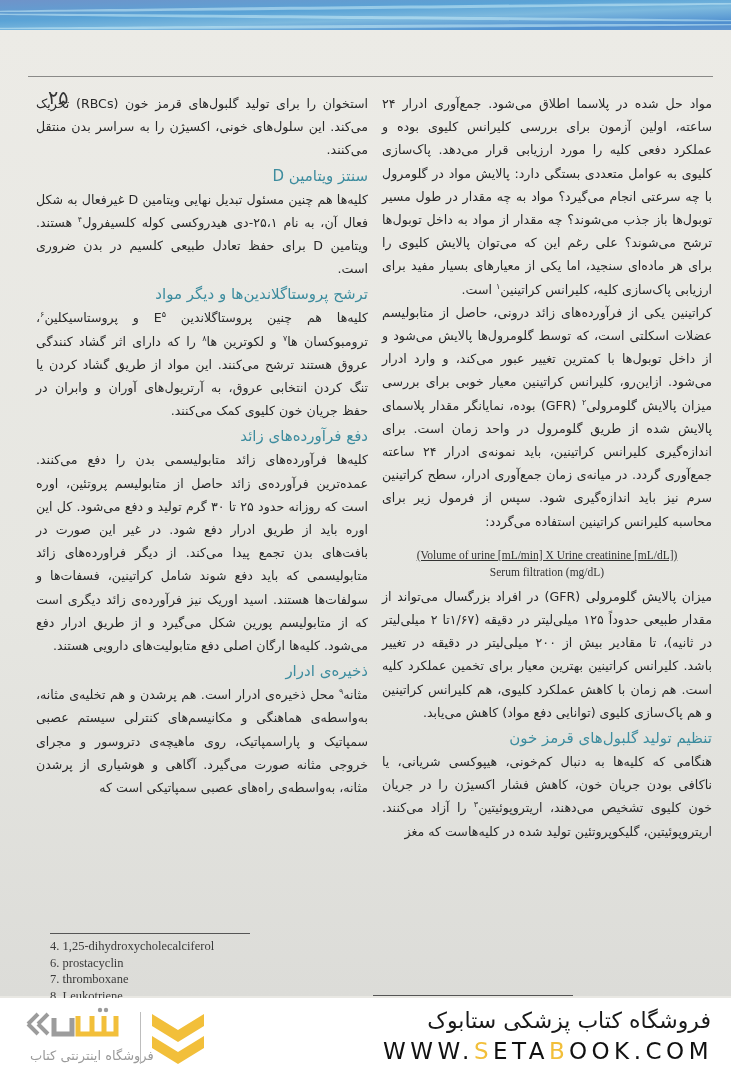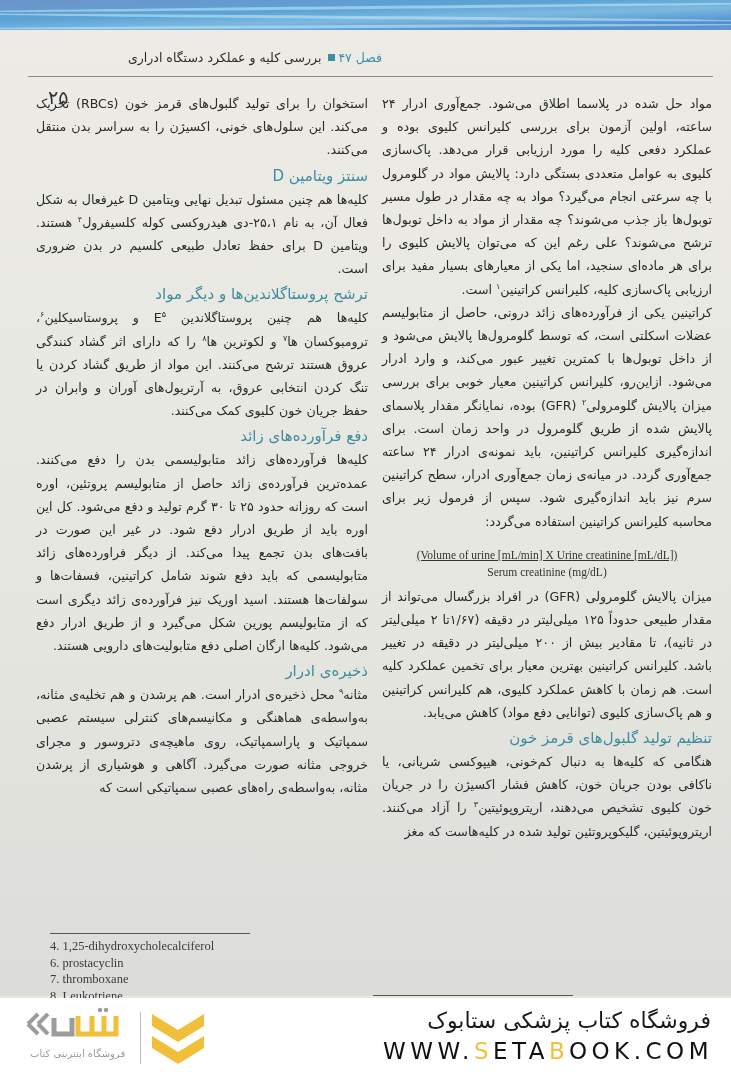--- a/index.html
+++ b/index.html
@@ -66,47 +66,43 @@
     font-size: 22px; color: #1a1a1a;
   }
   .brand-url {
     position: absolute; right: 18px; top: 40px; direction: ltr;
     font-family: "DejaVu Sans", sans-serif; font-size: 23px; letter-spacing: 4.5px; color: #111;
   }
   .brand-url .hl { color: #f2bf3a; }
   .logo-mark { position: absolute; left: 150px; top: 12px; width: 56px; height: 56px; }
   .logo-divider { position: absolute; left: 140px; top: 14px; width: 1px; height: 52px; background: #bdbdbd; }
   .logo-word { position: absolute; left: 24px; top: 8px; width: 110px; height: 36px; }
-  .logo-sub { position: absolute; left: 30px; top: 50px; direction: rtl; font-size: 10px; color: #9a9a9a; }
+  .logo-sub { position: absolute; left: 30px; top: 50px; direction: rtl; font-size: 13px; color: #9a9a9a; }
   sup { font-size: 8px; line-height: 0; }
 </style>
 </head>
 <body>
 
 <div class="top-band">
   <div class="wave" style="top:6px;transform:rotate(-0.6deg)"></div>
   <div class="wave" style="top:16px;transform:rotate(0.5deg)"></div>
   <div class="wave" style="top:25px;transform:rotate(-0.3deg)"></div>
 </div>
 
 <div class="page">
   <div class="running-head">
     <span class="page-number">۲۵</span>
-    <span class="chapter">
-      <span class="ch-num">فصل ۴۷</span><span class="ch-sq"></span>
-      <span>بررسی کلیه و عملکرد دستگاه ادراری</span>
-    </span>
   </div>
 
   <div class="col col-right">
     <p><span>مواد حل شده در پلاسما اطلاق می‌شود. جمع‌آوری ادرار ۲۴ ساعته، اولین آزمون برای بررسی کلیرانس کلیوی بوده و عملکرد دفعی کلیه را مورد ارزیابی قرار می‌دهد. پاک‌سازی کلیوی به عوامل متعددی بستگی دارد: پالایش مواد در گلومرول با چه سرعتی انجام می‌گیرد؟ مواد به چه مقدار در طول مسیر توبول‌ها باز جذب می‌شوند؟ چه مقدار از مواد به داخل توبول‌ها ترشح می‌شوند؟ علی رغم این که می‌توان پالایش کلیوی را برای هر ماده‌ای سنجید، اما یکی از معیارهای بسیار مفید برای ارزیابی پاک‌سازی کلیه، کلیرانس کراتینین</span><sup>۱</sup><span> است.</span></p>
     <p><span>کراتینین یکی از فرآورده‌های زائد درونی، حاصل از متابولیسم عضلات اسکلتی است، که توسط گلومرول‌ها پالایش می‌شود و از داخل توبول‌ها با کمترین تغییر عبور می‌کند، و وارد ادرار می‌شود. ازاین‌رو، کلیرانس کراتینین معیار خوبی برای بررسی میزان پالایش گلومرولی</span><sup>۲</sup><span> (GFR) بوده، نمایانگر مقدار پلاسمای پالایش شده از طریق گلومرول در واحد زمان است. برای اندازه‌گیری کلیرانس کراتینین، باید نمونه‌ی ادرار ۲۴ ساعته جمع‌آوری گردد. در میانه‌ی زمان جمع‌آوری ادرار، سطح کراتینین سرم نیز باید اندازه‌گیری شود. سپس از فرمول زیر برای محاسبه کلیرانس کراتینین استفاده می‌گردد:</span></p>
     <div class="formula">
       <span class="num">(Volume of urine [mL/min] X Urine creatinine [mL/dL])</span>
-      <span>Serum creatinine (mg/dL)</span>
+      <span>Serum filtration (mg/dL)</span>
     </div>
     <p>میزان پالایش گلومرولی (GFR) در افراد بزرگسال می‌تواند از مقدار طبیعی حدوداً ۱۲۵ میلی‌لیتر در دقیقه (۱/۶۷تا ۲ میلی‌لیتر در ثانیه)، تا مقادیر بیش از ۲۰۰ میلی‌لیتر در دقیقه در تغییر باشد. کلیرانس کراتینین بهترین معیار برای تخمین عملکرد کلیه است. هم زمان با کاهش عملکرد کلیوی، هم کلیرانس کراتینین و هم پاک‌سازی کلیوی (توانایی دفع مواد) کاهش می‌یابد.</p>
     <h3>تنظیم تولید گلبول‌های قرمز خون</h3>
     <p><span>هنگامی که کلیه‌ها به دنبال کم‌خونی، هیپوکسی شریانی، یا ناکافی بودن جریان خون، کاهش فشار اکسیژن را در جریان خون کلیوی تشخیص می‌دهند، اریتروپوئیتین</span><sup>۳</sup><span> را آزاد می‌کنند. اریتروپوئیتین، گلیکوپروتئین تولید شده در کلیه‌هاست که مغز</span></p>
   </div>
 
   <div class="col col-left">
     <p>استخوان را برای تولید گلبول‌های قرمز خون (RBCs) تحریک می‌کند. این سلول‌های خونی، اکسیژن را به سراسر بدن منتقل می‌کنند.</p>
     <h3>سنتز ویتامین D</h3>
     <p><span>کلیه‌ها هم چنین مسئول تبدیل نهایی ویتامین D غیرفعال به شکل فعال آن، به نام ۲۵،۱-دی هیدروکسی کوله کلسیفرول</span><sup>۴</sup><span> هستند. ویتامین D برای حفظ تعادل طبیعی کلسیم در بدن ضروری است.</span></p>

